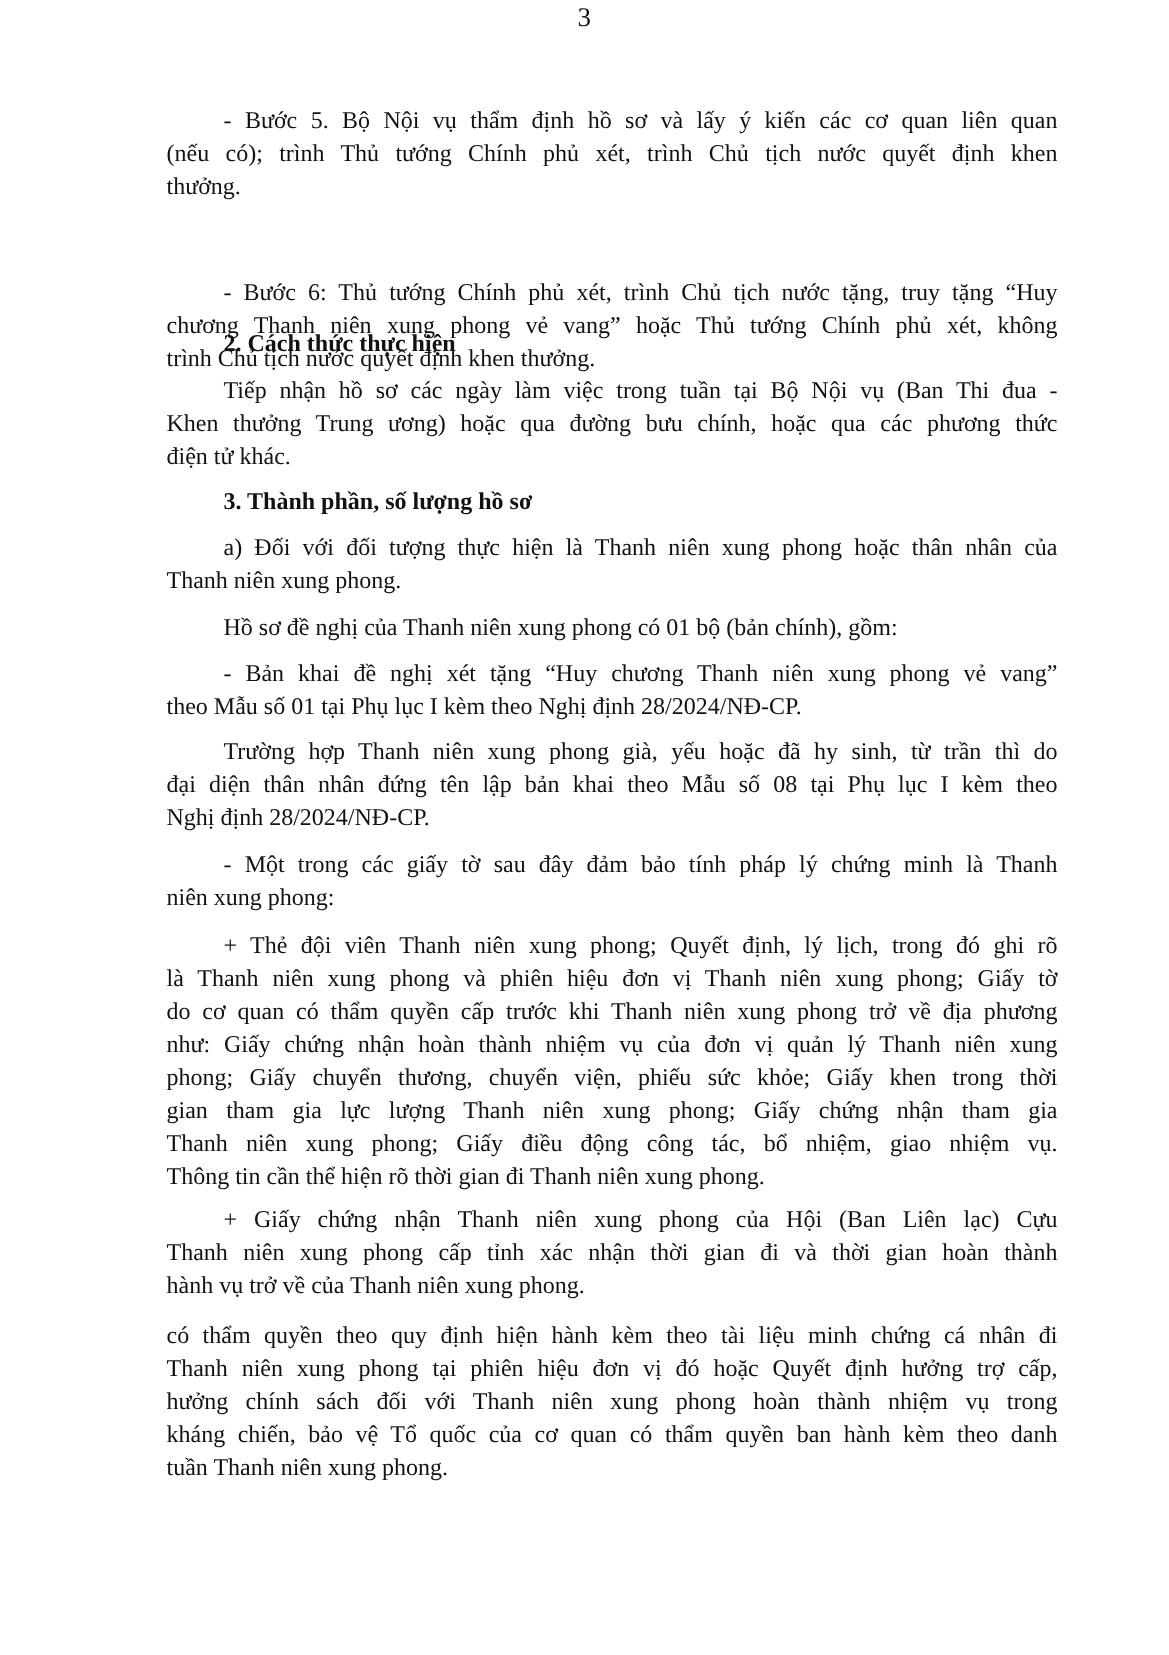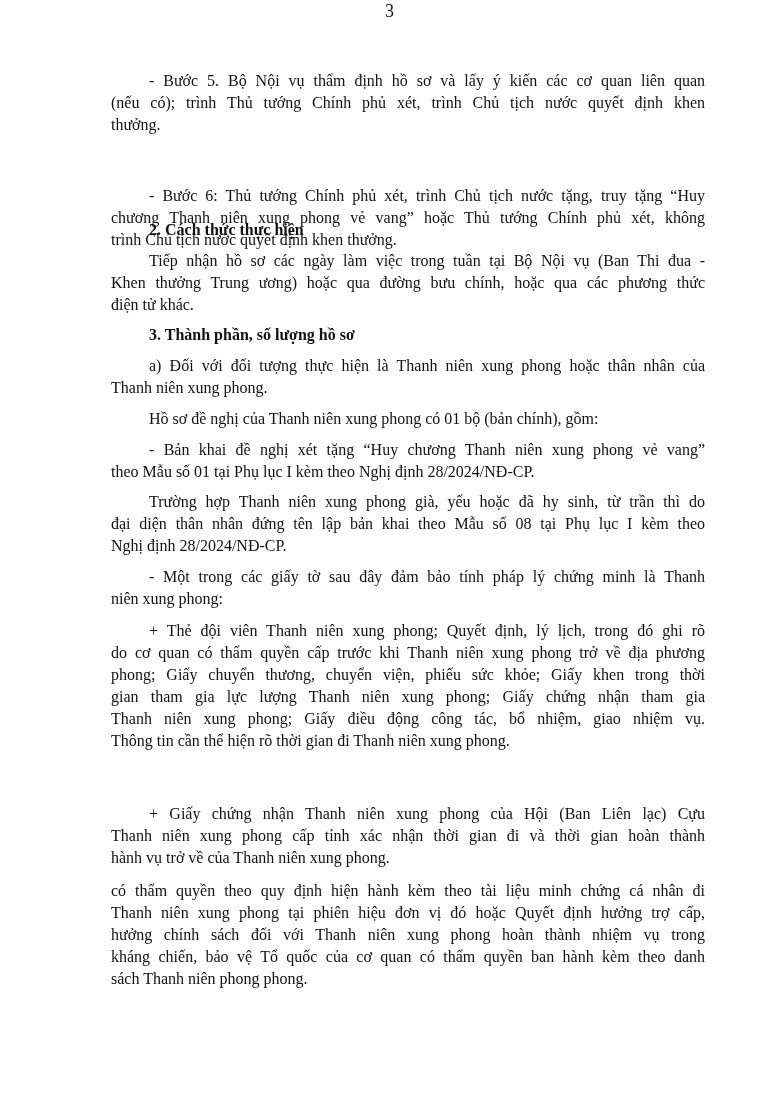--- a/index.html
+++ b/index.html
@@ -65,32 +65,34 @@
   <span class="line last">Nghị định 28/2024/NĐ-CP.</span>
 </div>
 
 <div class="block" style="top:566px;">
   <span class="line indent">- Một trong các giấy tờ sau đây đảm bảo tính pháp lý chứng minh là Thanh</span>
   <span class="line last">niên xung phong:</span>
 </div>
 
 <div class="block" style="top:620px;">
   <span class="line indent">+ Thẻ đội viên Thanh niên xung phong; Quyết định, lý lịch, trong đó ghi rõ</span>
+  <span class="line">là Thanh niên xung phong và phiên hiệu đơn vị Thanh niên xung phong; Giấy tờ</span>
   <span class="line">do cơ quan có thẩm quyền cấp trước khi Thanh niên xung phong trở về địa phương</span>
+  <span class="line">như: Giấy chứng nhận hoàn thành nhiệm vụ của đơn vị quản lý Thanh niên xung</span>
   <span class="line">phong; Giấy chuyển thương, chuyển viện, phiếu sức khỏe; Giấy khen trong thời</span>
   <span class="line">gian tham gia lực lượng Thanh niên xung phong; Giấy chứng nhận tham gia</span>
   <span class="line">Thanh niên xung phong; Giấy điều động công tác, bổ nhiệm, giao nhiệm vụ.</span>
   <span class="line last">Thông tin cần thể hiện rõ thời gian đi Thanh niên xung phong.</span>
 </div>
 
 <div class="block" style="top:803px;">
   <span class="line indent">+ Giấy chứng nhận Thanh niên xung phong của Hội (Ban Liên lạc) Cựu</span>
   <span class="line">Thanh niên xung phong cấp tỉnh xác nhận thời gian đi và thời gian hoàn thành</span>
   <span class="line last">hành vụ trở về của Thanh niên xung phong.</span>
 </div>
 
 <div class="block" style="top:880px;">
   <span class="line">có thẩm quyền theo quy định hiện hành kèm theo tài liệu minh chứng cá nhân đi</span>
   <span class="line">Thanh niên xung phong tại phiên hiệu đơn vị đó hoặc Quyết định hưởng trợ cấp,</span>
   <span class="line">hưởng chính sách đối với Thanh niên xung phong hoàn thành nhiệm vụ trong</span>
   <span class="line">kháng chiến, bảo vệ Tổ quốc của cơ quan có thẩm quyền ban hành kèm theo danh</span>
-  <span class="line last">sách Thanh niên phong phong.</span>
+  <span class="line last">tuần Thanh niên xung phong.</span>
 </div>
 
 </body></html>

